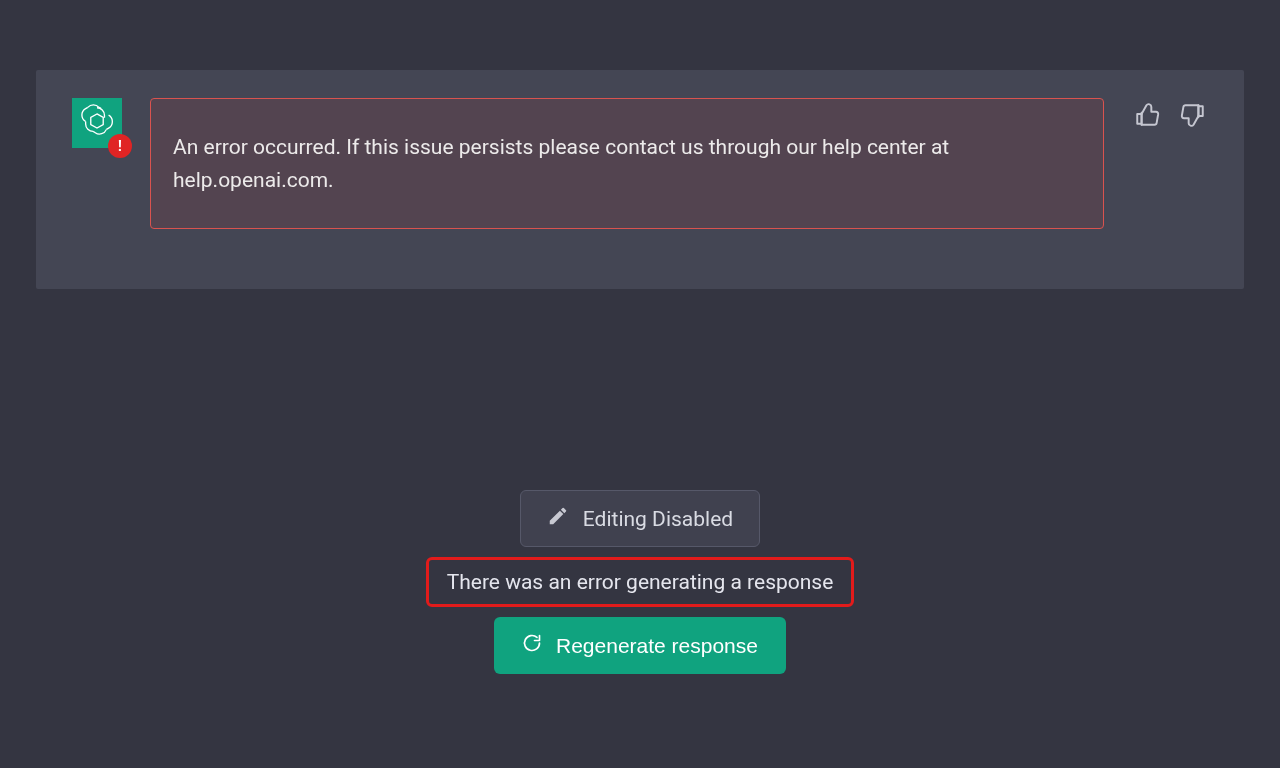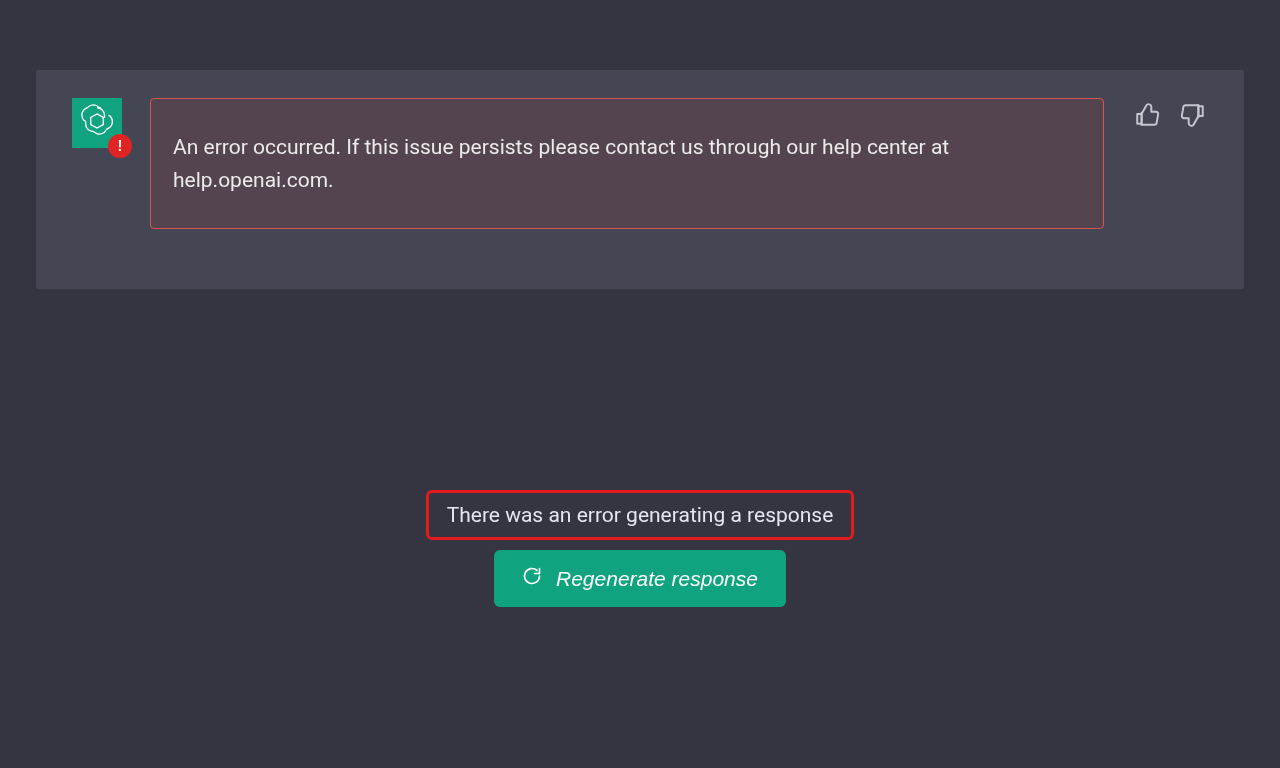--- a/index.html
+++ b/index.html
@@ -123,21 +123,20 @@
     background: #10a37f;
     color: #ffffff;
     border: none;
     border-radius: 6px;
     padding: 16px 28px;
     font-size: 21px;
     display: flex;
     align-items: center;
     gap: 14px;
     cursor: pointer;
-    font-style: italic;
   }
   .regen-btn svg { width: 20px; height: 20px; }
 </style>
 </head>
 <body>
 
 <div class="page">
 
   <div class="message-row">
 
@@ -184,20 +183,28 @@
         </span>
       </div>
     </div>
 
   </div>
 
 </div>
 
 <div class="bottom-stack">
 
+  <div class="editing-disabled">
+    <span>
+      <svg viewBox="0 0 24 24" fill="#c8c9d2">
+        <path d="M3 17.25V21h3.75L17.81 9.94l-3.75-3.75L3 17.25zM20.71 7.04a1 1 0 0 0 0-1.41l-2.34-2.34a1 1 0 0 0-1.41 0l-1.83 1.83 3.75 3.75 1.83-1.83z"></path>
+      </svg>
+    </span>
+    <span>Editing Disabled</span>
+  </div>
 
   <div class="gen-error">
     <span>There was an error generating a response</span>
   </div>
 
   <button class="regen-btn">
     <span>
       <svg viewBox="0 0 24 24" fill="none" stroke="#ffffff" stroke-width="2" stroke-linecap="round" stroke-linejoin="round">
         <path d="M21 12a9 9 0 1 1-3-6.7"></path>
         <polyline points="21 3 21 9 15 9"></polyline>

